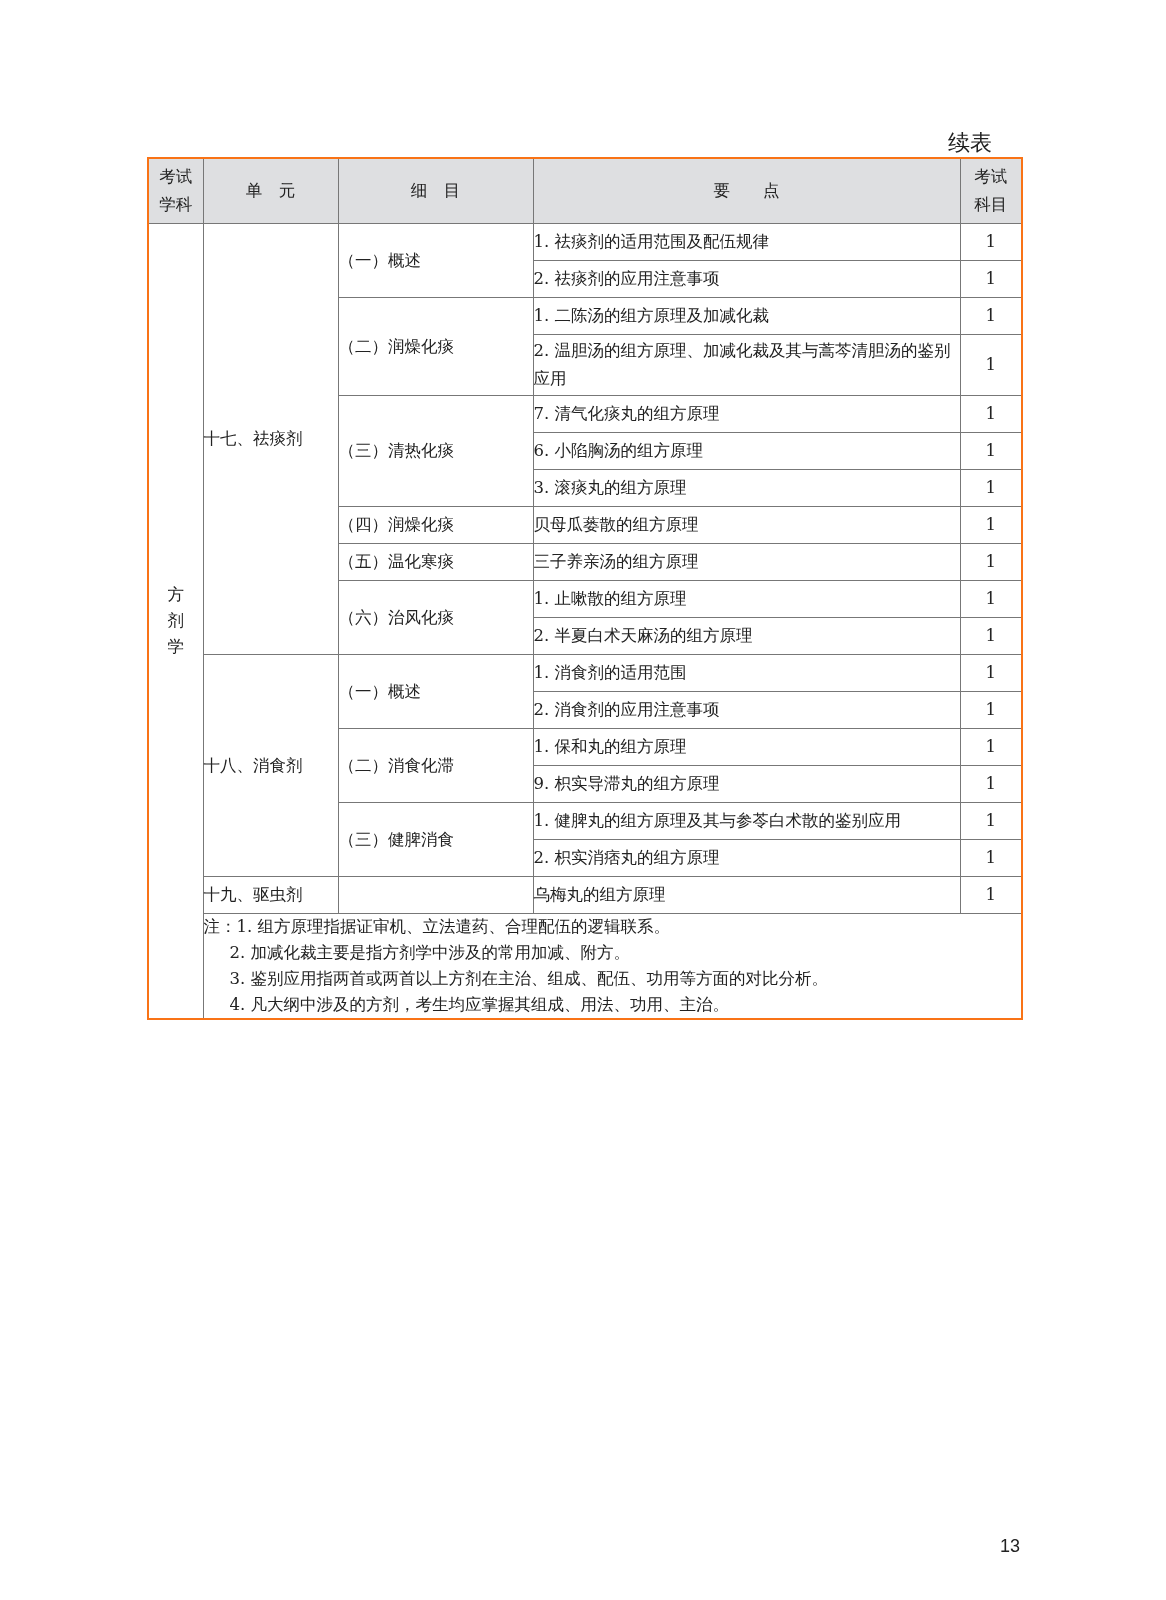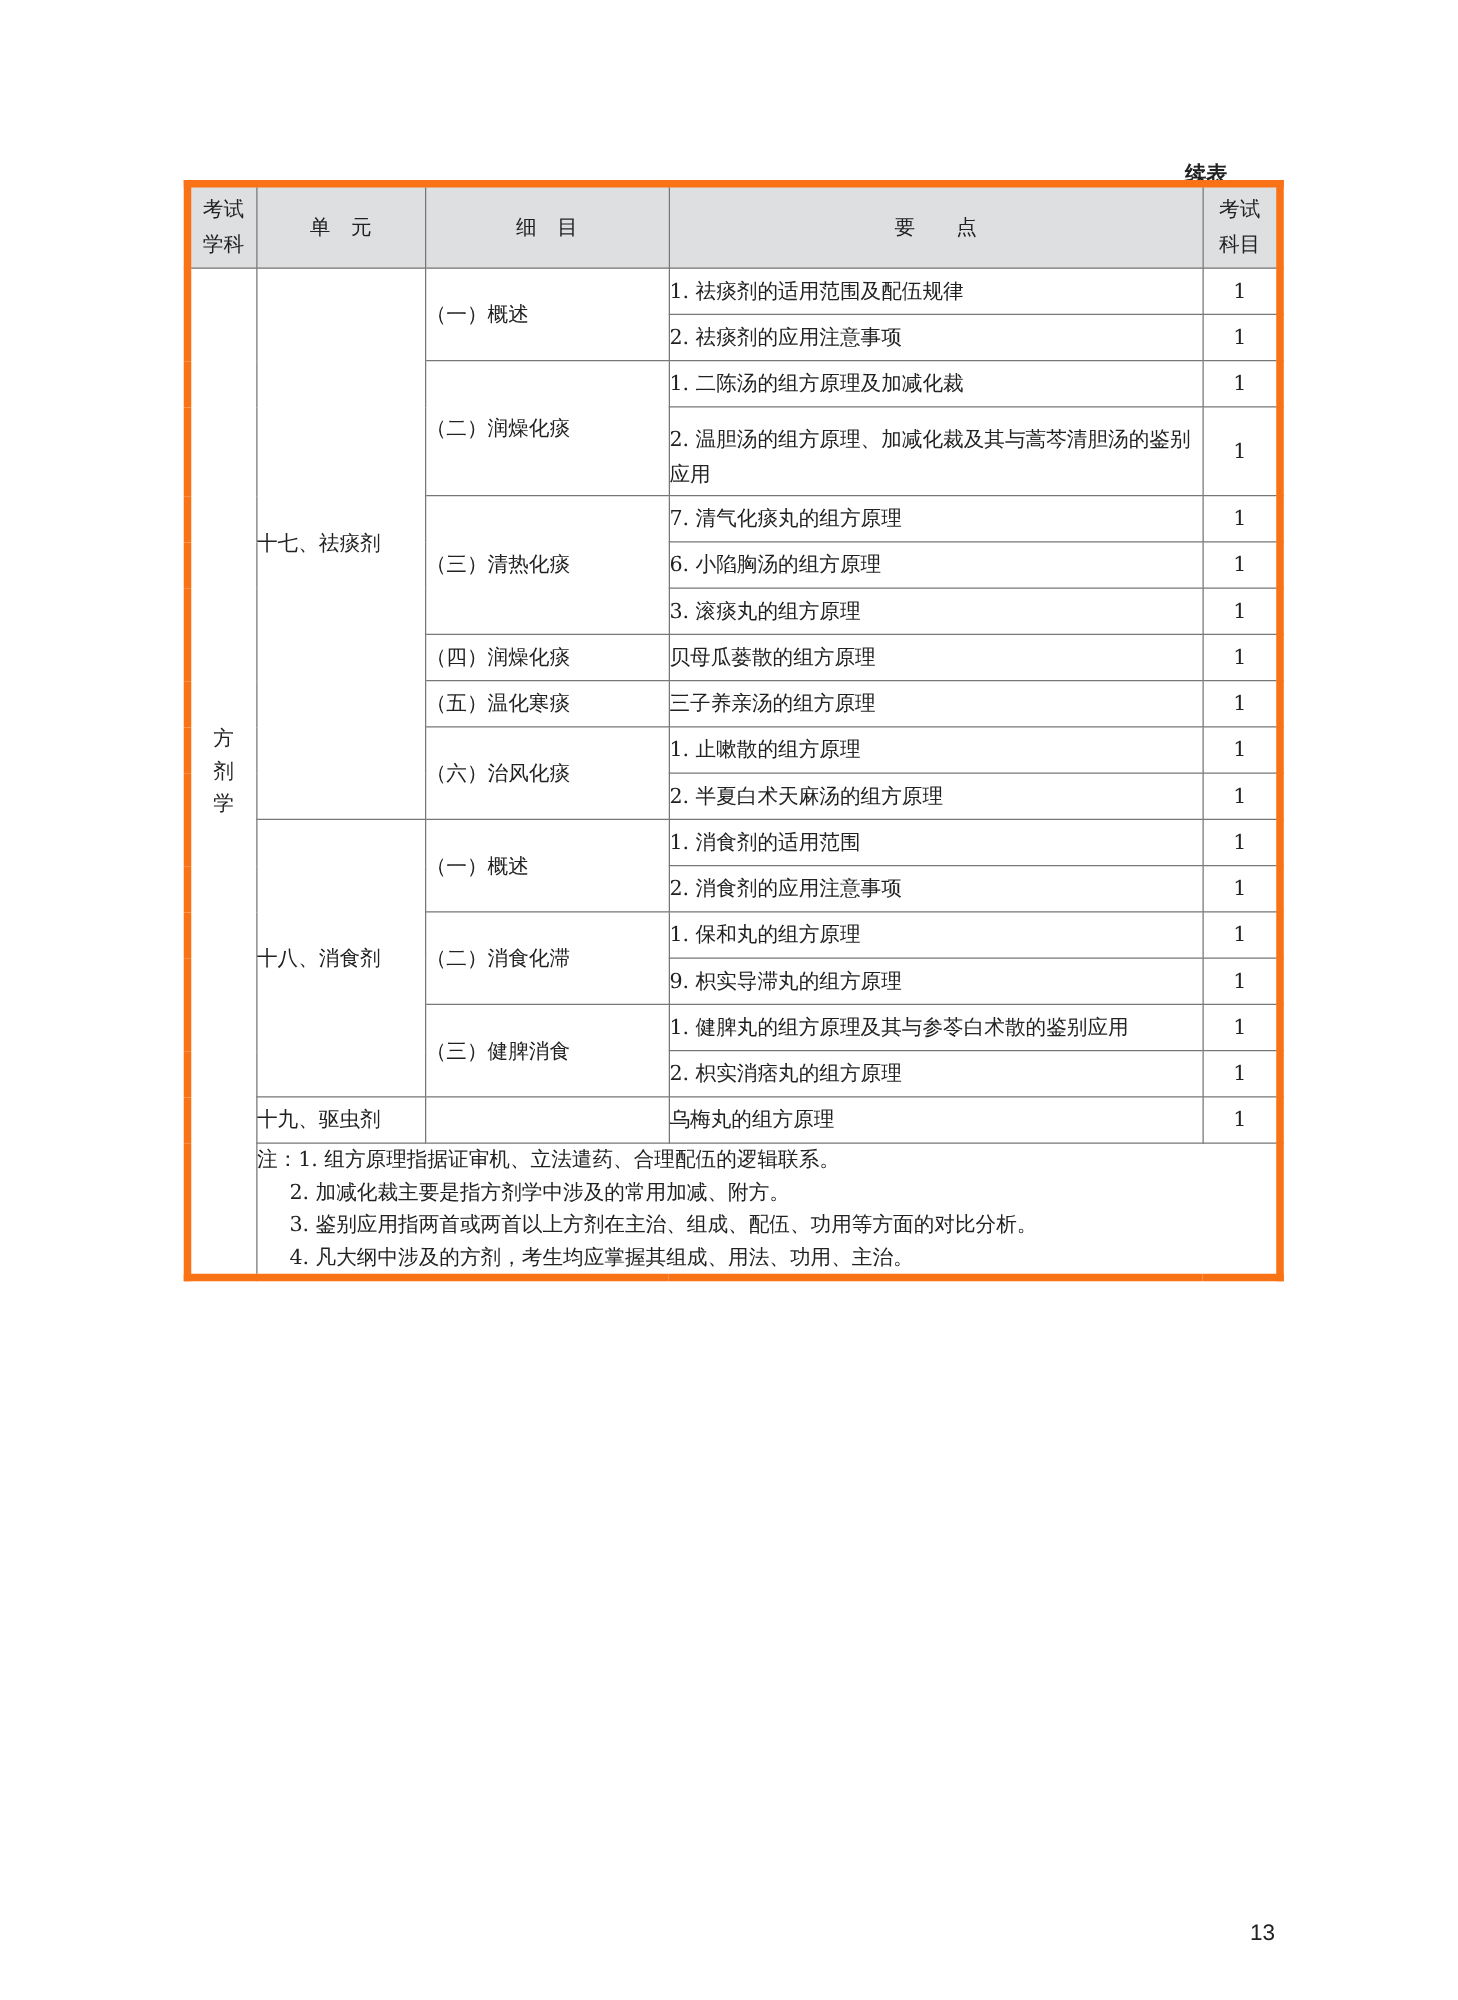--- a/index.html
+++ b/index.html
@@ -1,26 +1,26 @@
 <!DOCTYPE html>
 <html><head>
 <meta charset="utf-8">
 <style>
   html, body { margin:0; padding:0; background:#ffffff; }
   body { width:1166px; height:1600px; position:relative; font-family:"DejaVu Serif","Liberation Serif",serif; color:#222; }
-  .cont { position:absolute; top:128px; left:948px; font-size:17px;font-weight:bold; }
-  table.main { position:absolute; top:144px; left:147px; width:874px; border-collapse:collapse; table-layout:fixed; border:6px solid #f97316; }
+  .cont { position:absolute; top:128px; left:948px; font-size:22px; }
+  table.main { position:absolute; top:157px; left:147px; width:874px; border-collapse:collapse; table-layout:fixed; border:2px solid #f97316; }
   table.main td, table.main th { border:1px solid #777; font-size:16.5px; font-weight:normal; padding:0; line-height:26px; }
   table.main th { background:#dedfe1; height:64px; text-align:center; line-height:28px; }
   td.subj { text-align:center; vertical-align:middle; line-height:20px; font-size:17px; }
   td.unit { vertical-align:top; padding-left:12px; padding-top:8px; }
   td.unit.mid { vertical-align:middle; padding-top:0; }
   td.item { padding-left:12px; vertical-align:middle; }
   td.pt { padding:0 8px; height:36px; vertical-align:middle; }
-  td.pt.two { line-height:28px; padding-top:12px; padding-bottom:2px; }
+  td.pt.two { line-height:28px; padding-top:2px; padding-bottom:2px; }
   td.cnt { text-align:center; vertical-align:middle; }
   td.note { padding:10px 12px 8px 12px; line-height:25px; font-size:16.5px;margin-left:32px; }
   .note-line.indent { padding-left:26px; }
   .pageno { position:absolute; top:1510px; left:1000px; font-family:"Liberation Sans","DejaVu Sans",sans-serif; font-size:18px;margin-top:26px; }
 </style>
 </head>
 <body>
 
 <div class="cont">续表</div>
 

